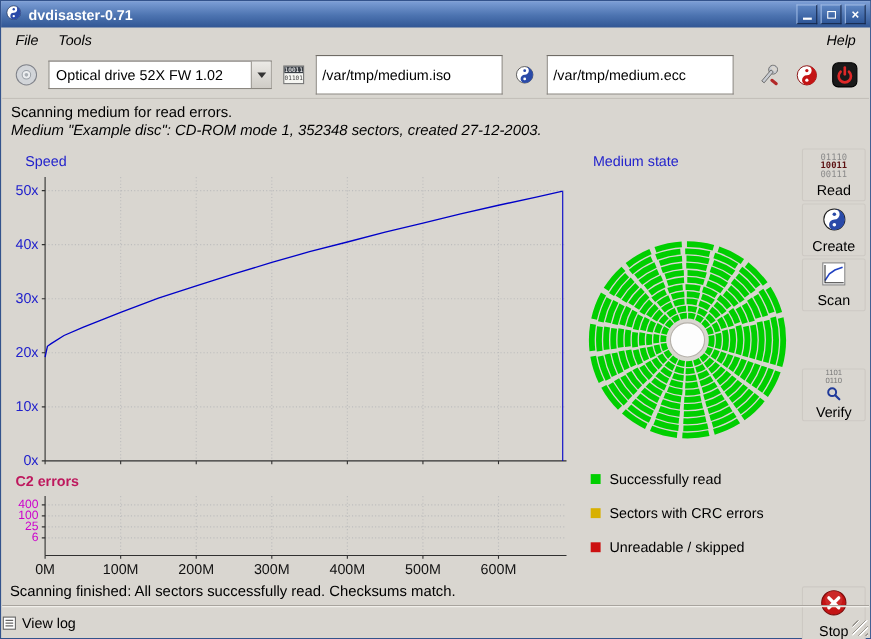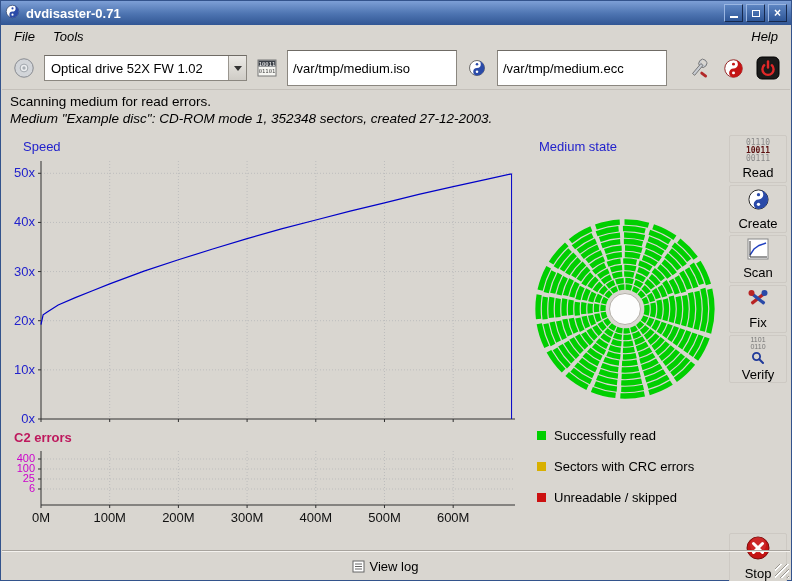--- a/index.html
+++ b/index.html
@@ -67,21 +67,21 @@
   .read-rows { display:flex; flex-direction:column; align-items:center;
     font-family:"DejaVu Sans Mono", monospace; font-size:8px; line-height:8px; color:#8a8a8a; }
   .read-rows .b { font-weight:bold; color:#5c1010; }
   .verify-rows { font-family:Liberation Sans, sans-serif; font-size:7px; line-height:7px; color:#777;
     display:flex; flex-direction:column; align-items:center; position:relative; }
 
   
   .hsep { position:absolute; left:1px; right:1px; top:549px; height:2px;
     border-top:1px solid #a8a49e; border-bottom:1px solid #f4f2ee; }
   .statusbar { position:absolute; left:1px; right:1px; top:551px; height:28px;
-    display:flex; align-items:center; justify-content:center; padding-right:22px; gap:6px; }
+    display:flex; align-items:center; justify-content:flex-start; padding-right:22px; gap:6px; }
   .viewlog { display:flex; align-items:center; gap:5px; }
   .grip { position:absolute; right:2px; bottom:2px; width:14px; height:14px;
     background: repeating-linear-gradient(135deg, transparent 0 3px, #9a968f 3px 4px, #fff 4px 5px); }
 </style>
 </head>
 <body>
 
 <div class="window">
 
   <div class="titlebar">
@@ -286,20 +286,21 @@
       <div class="leg-item">
         <span class="swatch" style="background: rgb(216, 176, 0);"></span>
         <span>Sectors with CRC errors</span>
       </div>
       <div class="leg-item">
         <span class="swatch" style="background: rgb(204, 16, 16);"></span>
         <span>Unreadable / skipped</span>
       </div>
     </div>
 
+  <div class="footer-text">Scanning finished: All sectors successfully read. Checksums match.</div>
 
   <div class="sidebar">
     <div class="sbtn" style="top:2px">
       <span class="read-rows">
         <span>01110</span>
           <span class="b">10011</span>
           <span>00111</span>
       </span>
       <span>Read</span>
     </div>
@@ -316,31 +317,20 @@
     </div>
     <div class="sbtn" style="top:102px">
       <span>
         <svg width="22" height="22" viewBox="0 0 22 22">
           <rect x="1" y="1" width="20" height="20" fill="#fff" stroke="#888"></rect>
           <polyline points="3,17 7,11 12,7.5 19,5" fill="none" stroke="#2040c0" stroke-width="1.4"></polyline>
           <polyline points="3,3 3,19 20,19" fill="none" stroke="#333" stroke-width="1"></polyline>
         </svg>
       </span>
       <span>Scan</span>
-    </div>
-    <div class="sbtn" style="top:152px">
-      <span>
-        <svg width="24" height="22" viewBox="0 0 24 22">
-          <rect x="4" y="9" width="16" height="3.2" rx="1.2" fill="#b82424" transform="rotate(-38 12 11)"></rect>
-          <rect x="4" y="9" width="16" height="3.2" rx="1.2" fill="#2a4aa8" transform="rotate(38 12 11)"></rect>
-          <circle cx="5.5" cy="5" r="3" fill="#b82424"></circle>
-          <circle cx="18.5" cy="5" r="3" fill="#2a4aa8"></circle>
-        </svg>
-      </span>
-      <span>Fix</span>
     </div>
     <div class="sbtn" style="top:202px">
       <span class="verify-rows">
         <span>1101</span>
           <span>0110</span>
         <svg width="14" height="14" viewBox="0 0 14 14" style="margin-top:1px">
           <circle cx="5.5" cy="5.5" r="3.6" fill="none" stroke="#203a9a" stroke-width="1.8"></circle>
           <line x1="8.3" y1="8.3" x2="12" y2="12" stroke="#203a9a" stroke-width="2" stroke-linecap="round"></line>
         </svg>
       </span>

